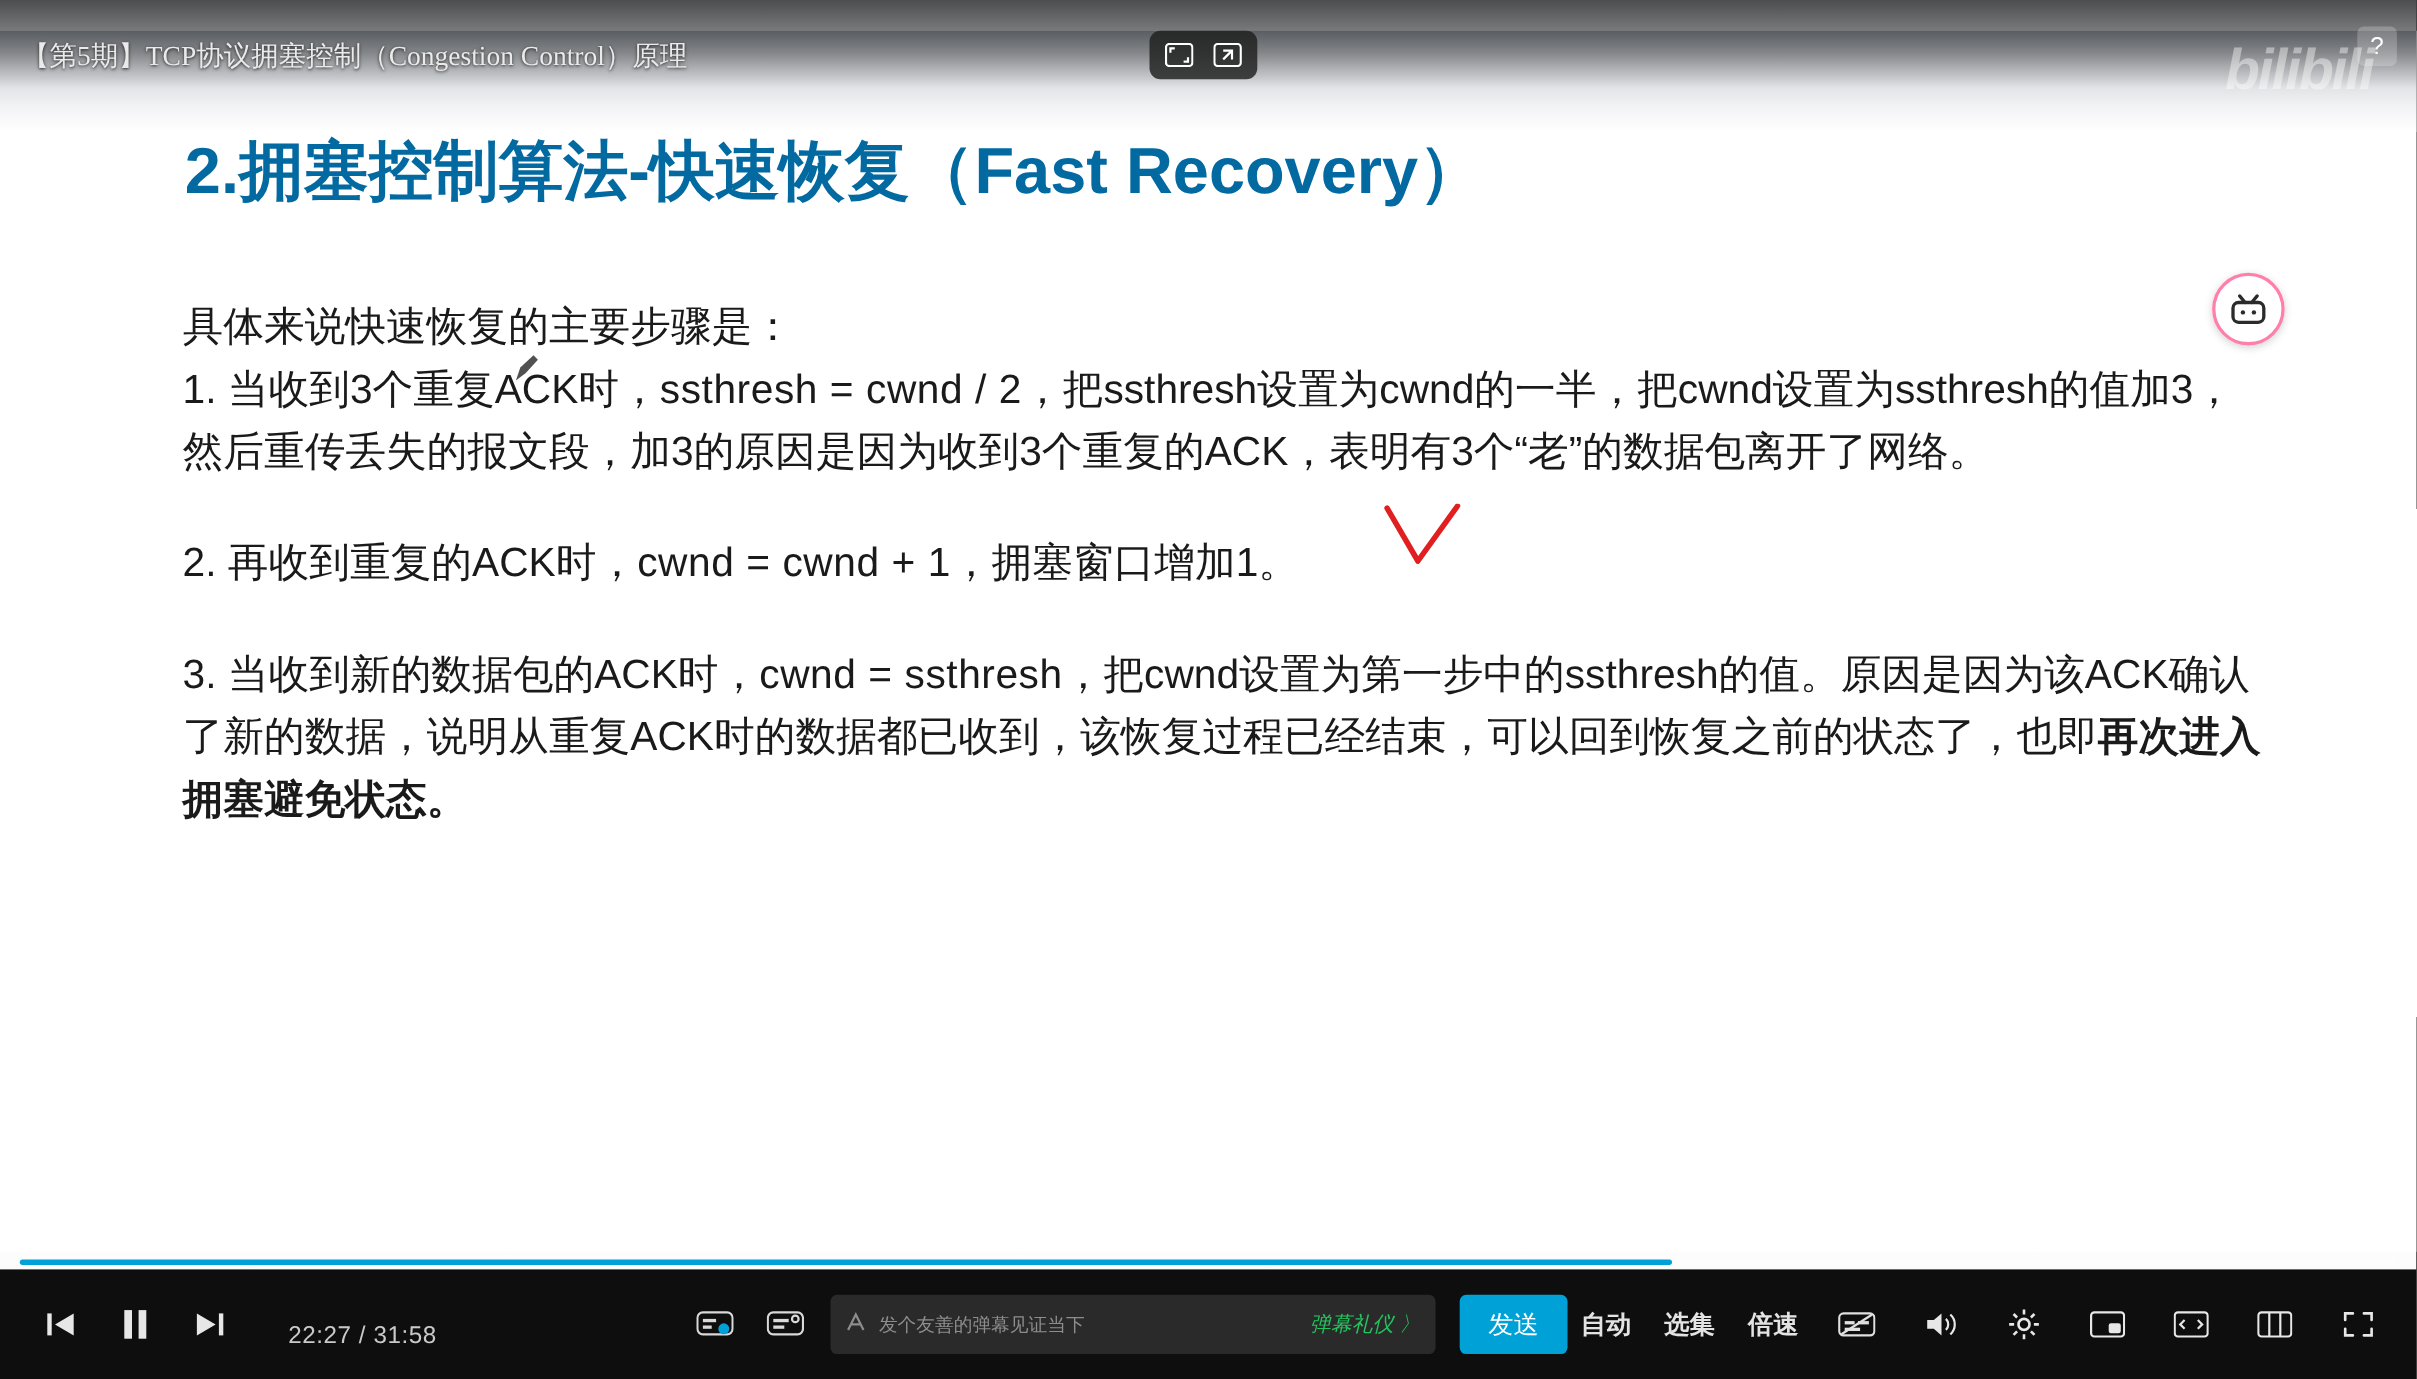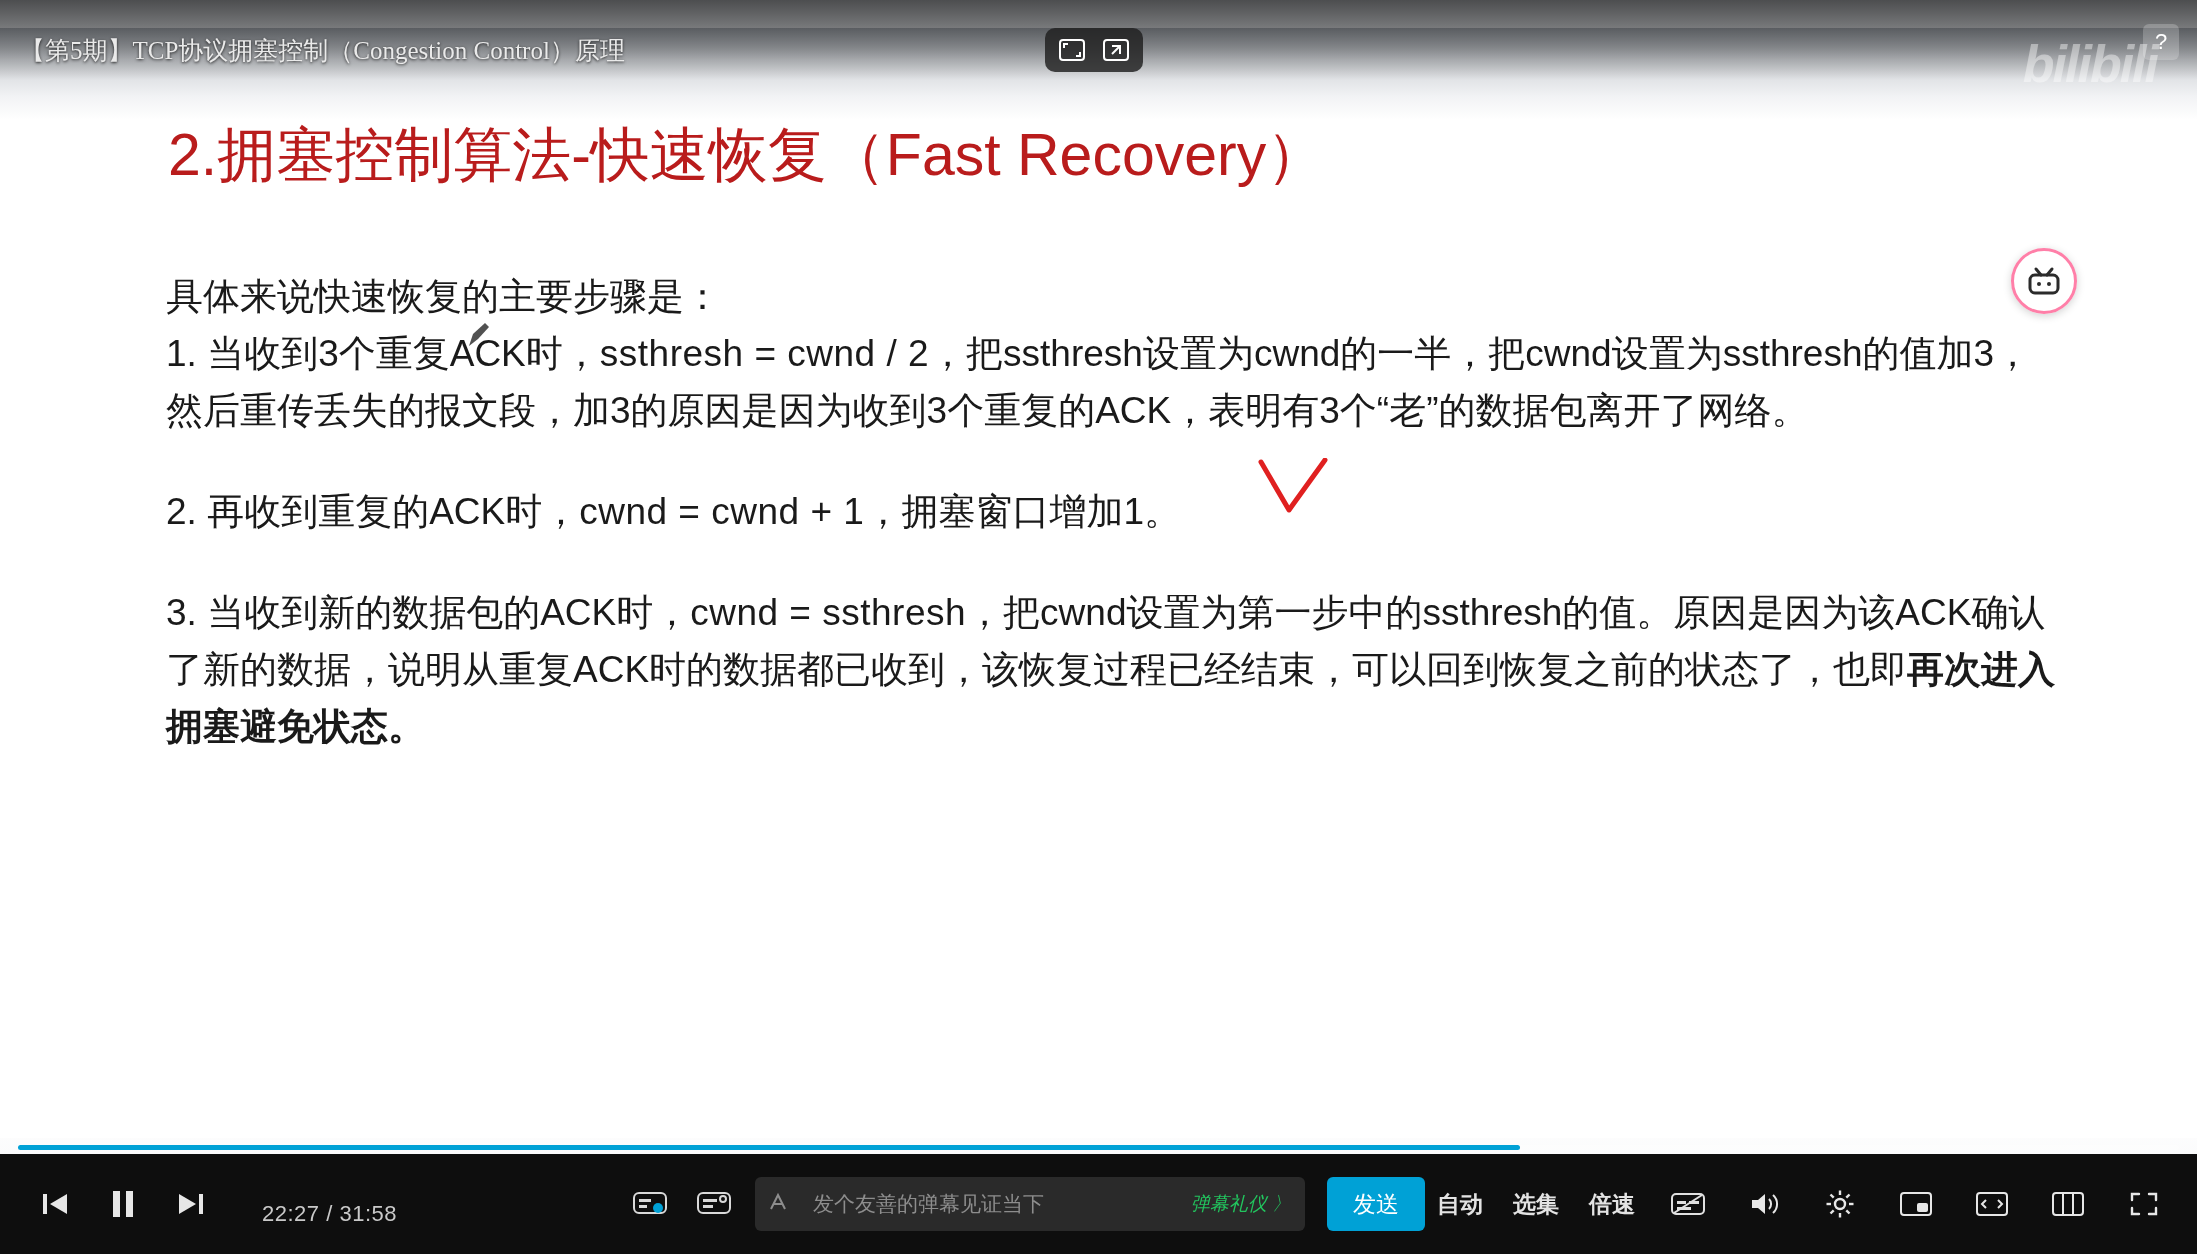--- a/index.html
+++ b/index.html
@@ -31,22 +31,22 @@
   }
   .slide-top-fade {
     position: absolute; left:0; top:0; width:2197px; height:92px;
     background: linear-gradient(180deg,#9fa4ab 0%, #cfd2d6 35%, #f2f3f5 75%, #ffffff 100%);
   }
 
   .slide-title {
     position: absolute;
     left: 168px; top: 88px;
     font-size: 59px;
-    font-weight: 400;
-    color: #b91c1c;
+    font-weight: 700;
+    color: #0369a1;
     letter-spacing: 0px;
     white-space: nowrap;
   }
   .slide-body {
     position: absolute;
     left: 166px; top: 240px;
     width: 1900px;
     color: #1a1a1a;
     font-size: 37px;
     line-height: 57px;
@@ -196,22 +196,22 @@
   #danmaku-input-wrap {
     display: flex; align-items: center;
     width: 550px; height: 54px;
     background: #2a2a2a;
     border-radius: 6px;
     padding: 0 12px;
     position: relative;
   }
   #danmaku-placeholder {
     color: #8d8d8d;
-    font-size: 21px;
-    margin-left: 24px;
+    font-size: 17px;
+    margin-left: 10px;
   }
   #danmaku-gift {
     position: absolute; right: 14px;
     color: #22c55e; font-size: 19px;
     white-space: nowrap;
     font-style: italic;
   }
   #send-btn {
     width: 98px; height: 54px;
     background: #00a1d6;

